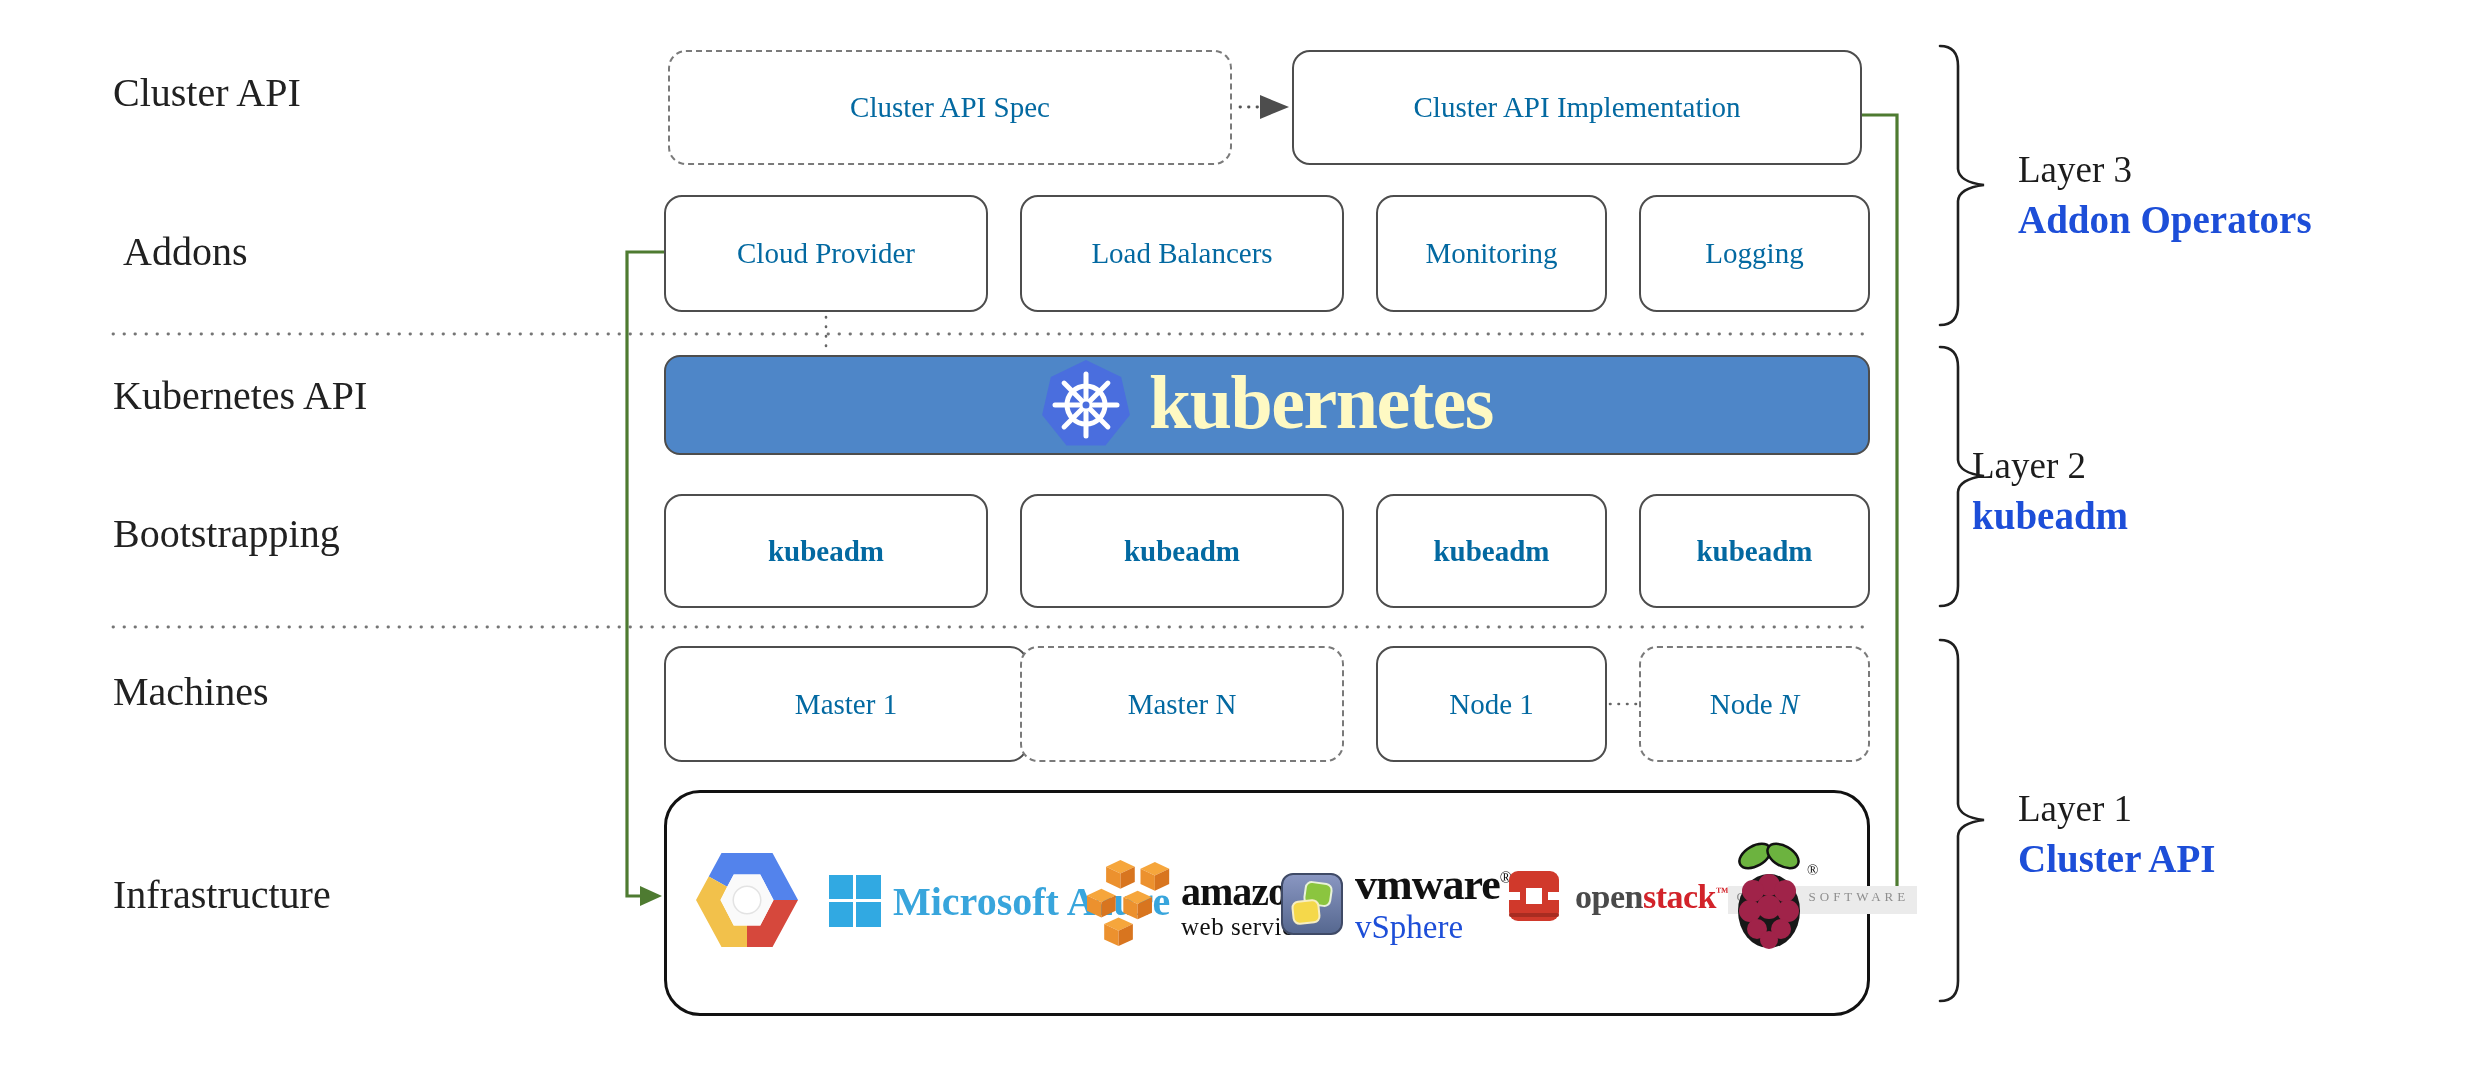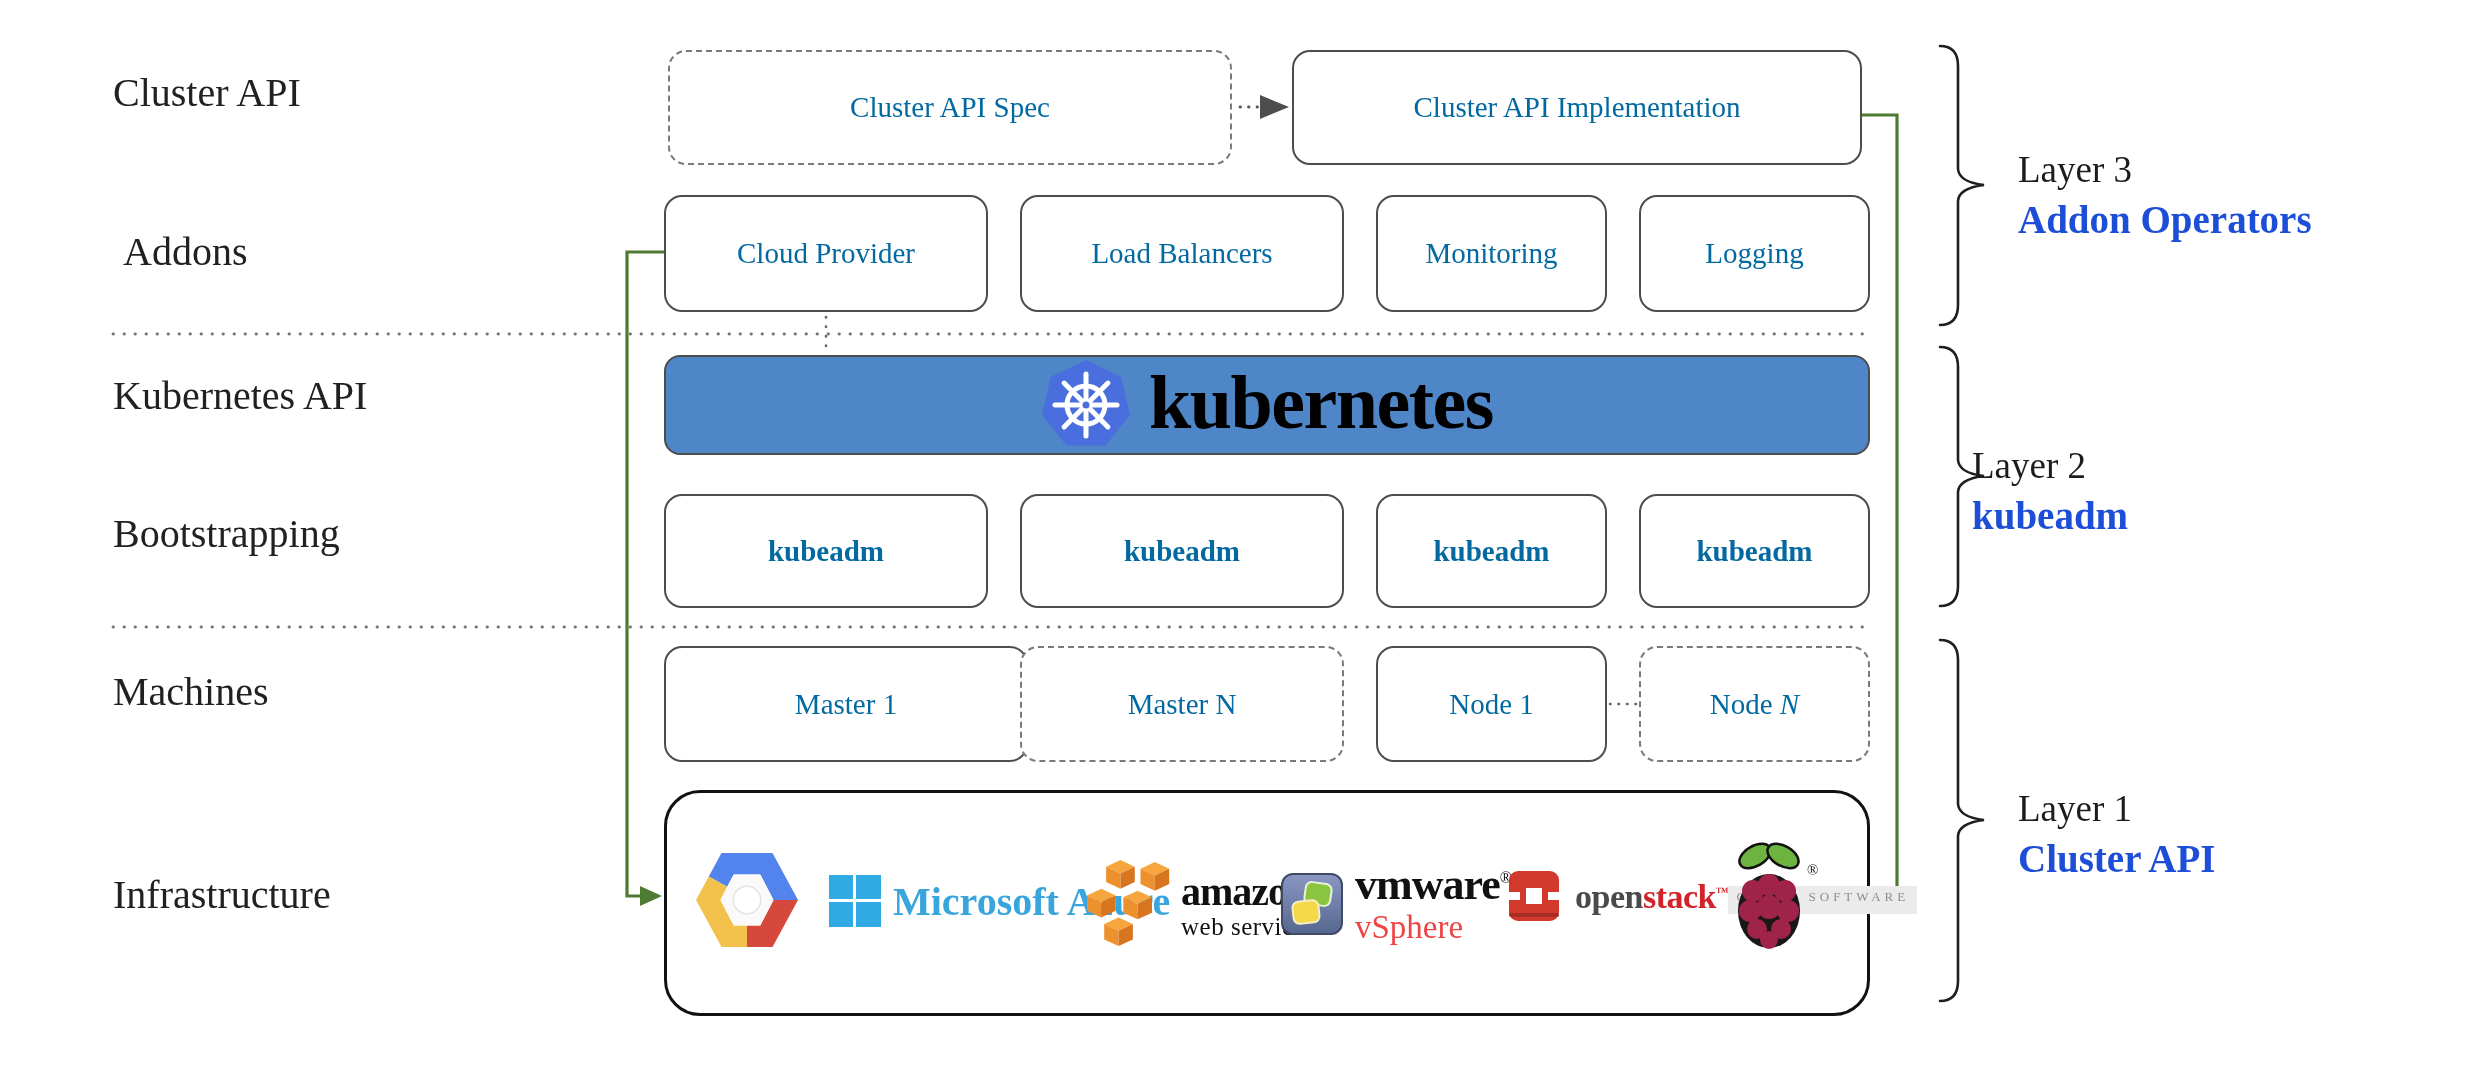--- a/index.html
+++ b/index.html
@@ -13,34 +13,34 @@
     position:absolute;background:#fff;border:2.6px solid #4d4d4d;border-radius:18px;
     display:flex;align-items:center;justify-content:center;
     font-size:29px;color:#0369a1;white-space:nowrap;box-sizing:border-box;
   }
   .box.dashed{border:2.6px dashed #7a7a7a;}
   .box.bold{font-weight:bold;}
   .banner{
     position:absolute;background:#4e86c8;border:2.6px solid #4d4d4d;border-radius:16px;
     display:flex;align-items:center;justify-content:center;gap:18px;box-sizing:border-box;
   }
-  .banner .wordmark{color:#000000;font-size:76px;font-weight:bold;letter-spacing:-1.5px;
+  .banner .wordmark{color:#fef9c3;font-size:76px;font-weight:bold;letter-spacing:-1.5px;
     transform:translateY(-3px);}
   .infra{
     position:absolute;background:#fff;border:3px solid #111;border-radius:36px;box-sizing:border-box;
   }
   .logoblock{position:absolute;display:flex;align-items:center;}
   .azure-text{font-size:40px;font-weight:600;color:#38a5dc;margin-left:12px;white-space:nowrap;}
   .aws-col{margin-left:8px;display:flex;flex-direction:column;line-height:1;}
   .aws-amazon{font-size:40px;font-weight:bold;color:#111;letter-spacing:-1px;}
   .aws-web{font-size:25px;color:#111;margin-top:2px;letter-spacing:0.5px;}
   .vmw-col{margin-left:12px;display:flex;flex-direction:column;line-height:1;}
   .vmw-name{font-size:44px;font-weight:bold;color:#111;letter-spacing:-1px;}
   .vmw-reg{font-size:16px;vertical-align:super;font-weight:normal;}
-  .vmw-sub{font-size:33px;color:#ef4444;margin-top:4px;}
+  .vmw-sub{font-size:33px;color:#1d4ed8;margin-top:4px;}
   .os-col{margin-left:12px;display:flex;flex-direction:row;line-height:1;}
   .os-word{font-size:34px;font-weight:bold;letter-spacing:-0.5px;}
   .os-open{color:#4a4a4a;}
   .os-stack{color:#d2232a;}
   .os-tm{font-size:13px;color:#d2232a;vertical-align:super;}
   .os-bar{margin-top:6px;background:#ebebeb;padding:4px 8px;font-size:13px;letter-spacing:4px;color:#8e8e8e;white-space:nowrap;}
   .layerlabel{position:absolute;white-space:nowrap;}
   .layerlabel .l1{display:block;font-size:37px;line-height:48px;color:#1c1c1c;}
   .layerlabel .l2{display:block;font-size:39px;line-height:52px;font-weight:bold;color:#1d4ed8;}
   .nodeN-i{font-style:italic;}

